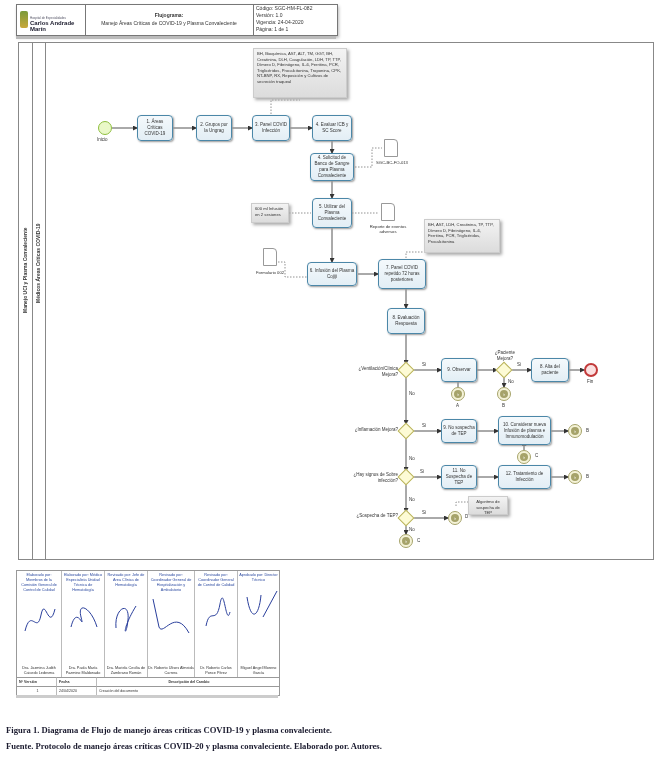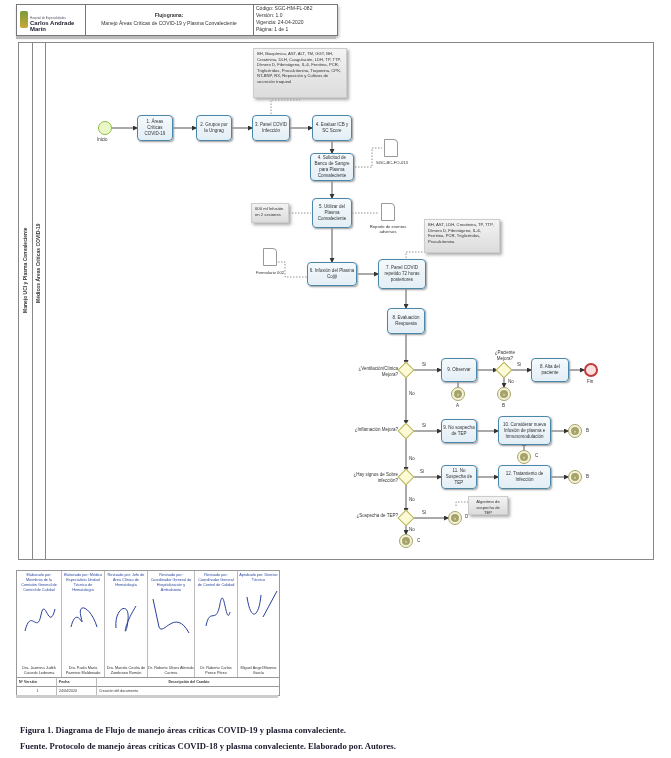--- a/index.html
+++ b/index.html
@@ -34,21 +34,21 @@
   .link span{display:block;width:8px;height:8px;border-radius:50%;background:#a6a36a;color:#fff;font-size:6px;line-height:8px;text-align:center;}
   svg.lines{position:absolute;left:0;top:0;}
   
   #sig{left:16px;top:570px;width:262px;height:124px;border:1px solid #999;background:#fff;}
   .sigcol{top:0;height:106px;border-right:1px solid #bbb;font-size:3.8px;text-align:center;line-height:5px;color:#2c4aa0;box-sizing:border-box;padding:2px 1px;}
   .sigline{stroke:#2a3f9c;fill:none;stroke-width:1;}
   .signame{position:absolute;bottom:2px;left:0;right:0;font-size:3.8px;color:#333;line-height:4.5px;}
   .vtbl{left:0;top:106px;width:262px;height:18px;font-size:3.6px;color:#333;}
   .vtbl div{position:absolute;box-sizing:border-box;border-right:1px solid #bbb;border-top:1px solid #999;height:9px;line-height:8px;padding-left:2px;}
   #sig-under{left:16px;top:695px;width:262px;height:3px;background:#ccc;}
-  .caption{left:20px;font-family:"Liberation Serif",serif;font-weight:bold;font-size:8.6px;color:#1a1a2e;}
+  .caption{left:6px;font-family:"Liberation Serif",serif;font-weight:bold;font-size:8.6px;color:#1a1a2e;}
 </style>
 </head>
 <body>
 
 <div id="hdr" class="abs">
   <div class="abs c1">
     <div class="abs logo-img"></div>
     <div class="abs logo-small">Hospital de Especialidades</div>
     <div class="abs logo-name">Carlos Andrade Marín</div>
   </div>
@@ -253,13 +253,13 @@
     <div style="left:40px;top:0;width:40px;font-weight:bold;">Fecha</div>
     <div style="left:80px;top:0;width:182px;font-weight:bold;text-align:center;border-right:none;">Descripción del Cambio</div>
     <div style="left:0;top:9px;width:40px;text-align:center;">1</div>
     <div style="left:40px;top:9px;width:40px;">24/04/2020</div>
     <div style="left:80px;top:9px;width:182px;border-right:none;">Creación del documento</div>
   </div>
 </div>
 <div id="sig-under" class="abs"></div>
 
 <div class="abs caption" style="top:725px;">Figura 1. Diagrama de Flujo de manejo áreas críticas COVID-19 y plasma convaleciente.</div>
-<div class="abs caption" style="top:741px;">Fuente. Protocolo de manejo áreas críticas COVID-18 y plasma convaleciente. Elaborado por. Autores.</div>
+<div class="abs caption" style="top:741px;">Fuente. Protocolo de manejo áreas críticas COVID-20 y plasma convaleciente. Elaborado por. Autores.</div>
 
 </body></html>

